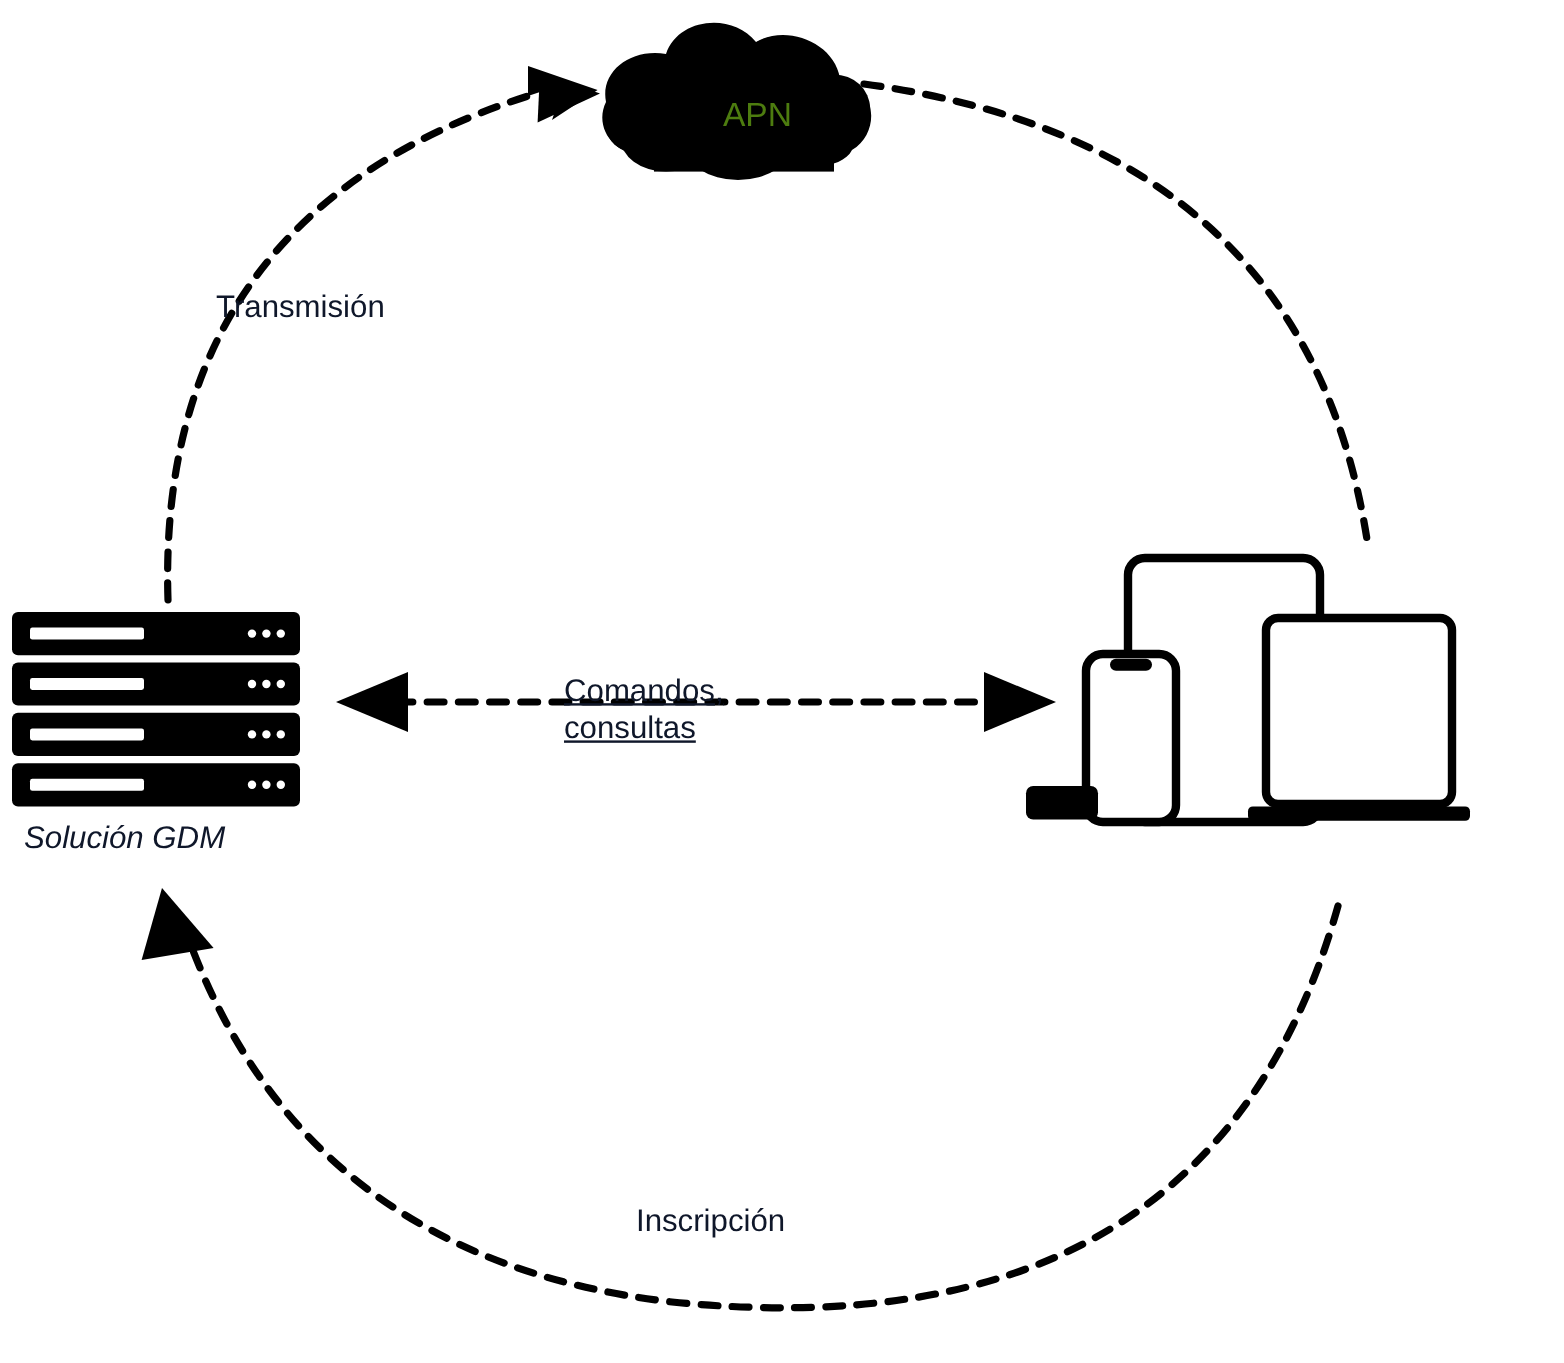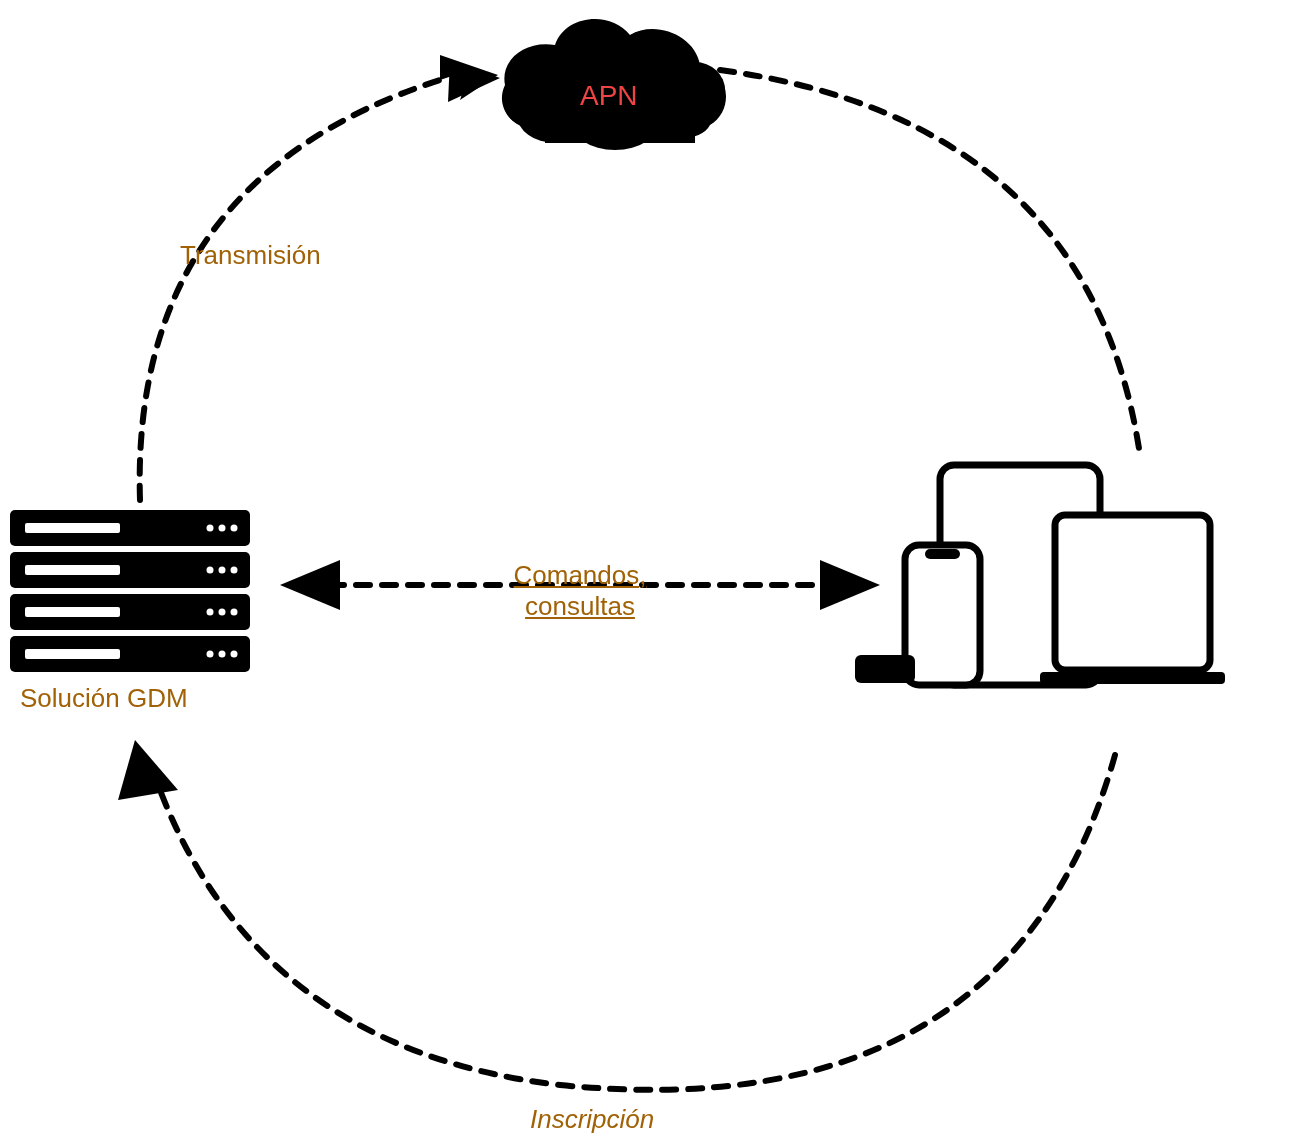--- a/index.html
+++ b/index.html
@@ -11,28 +11,27 @@
       position: relative;
     }
     .diagram {
       position: absolute;
       width: 100%;
       height: 100%;
     }
     .label {
       position: absolute;
       font-size: 26px;
-      color: #a16207;
-      text-align: center;
+      color: #0f172a;
     }
     .cloud-label {
       position: absolute;
       font-size: 28px;
-      color: #ef4444;
-      text-align: left;
+      color: #4d7c0f;
+      text-align: right;
     }
   </style>
 </head>
 <body>
 
 <svg class="diagram" viewBox="0 0 1303 1136" xmlns="http://www.w3.org/2000/svg">
 
   <path d="M 140 500 Q 130 180 440 80" fill="none" stroke="#000" stroke-width="6" stroke-dasharray="14 12" stroke-linecap="round"></path>
 
   <polygon points="440,80 470,70 460,100 498,75 440,55" fill="#000" transform="translate(0,0)"></polygon>
@@ -116,22 +115,22 @@
       <rect x="905" y="545" width="75" height="140" rx="14" fill="#fff" stroke="#000" stroke-width="7"></rect>
       <rect x="925" y="549" width="35" height="10" rx="5" fill="#000"></rect>
     </g>
 
     <rect x="855" y="655" width="60" height="28" rx="6" fill="#000"></rect>
   </g>
 </svg>
 
 <div class="cloud-label" style="left:580px; top:80px; width:80px;">APN</div>
 
-<div class="label" style="left:20px; top:683px;">Solución GDM</div>
+<div class="label" style="left:20px; top:683px;font-style:italic;">Solución GDM</div>
 
 <div class="label" style="left:180px; top:240px;">Transmisión</div>
 
 <div class="label" style="left:470px; top:560px; width:220px; line-height:1.2;text-decoration:underline;">
   <span>Comandos,</span><br>
   <span>consultas</span>
 </div>
 
-<div class="label" style="left:530px; top:1104px;font-style:italic;">Inscripción</div>
+<div class="label" style="left:530px; top:1002px;">Inscripción</div>
 
 </body></html>

